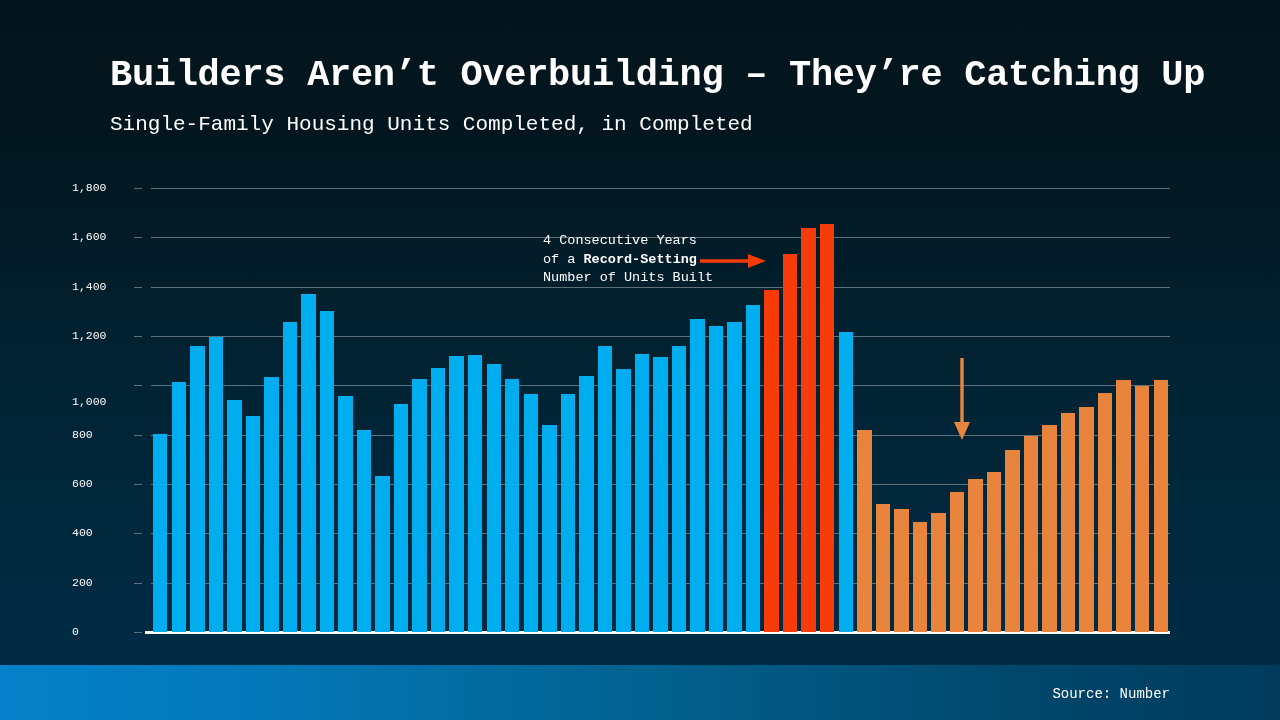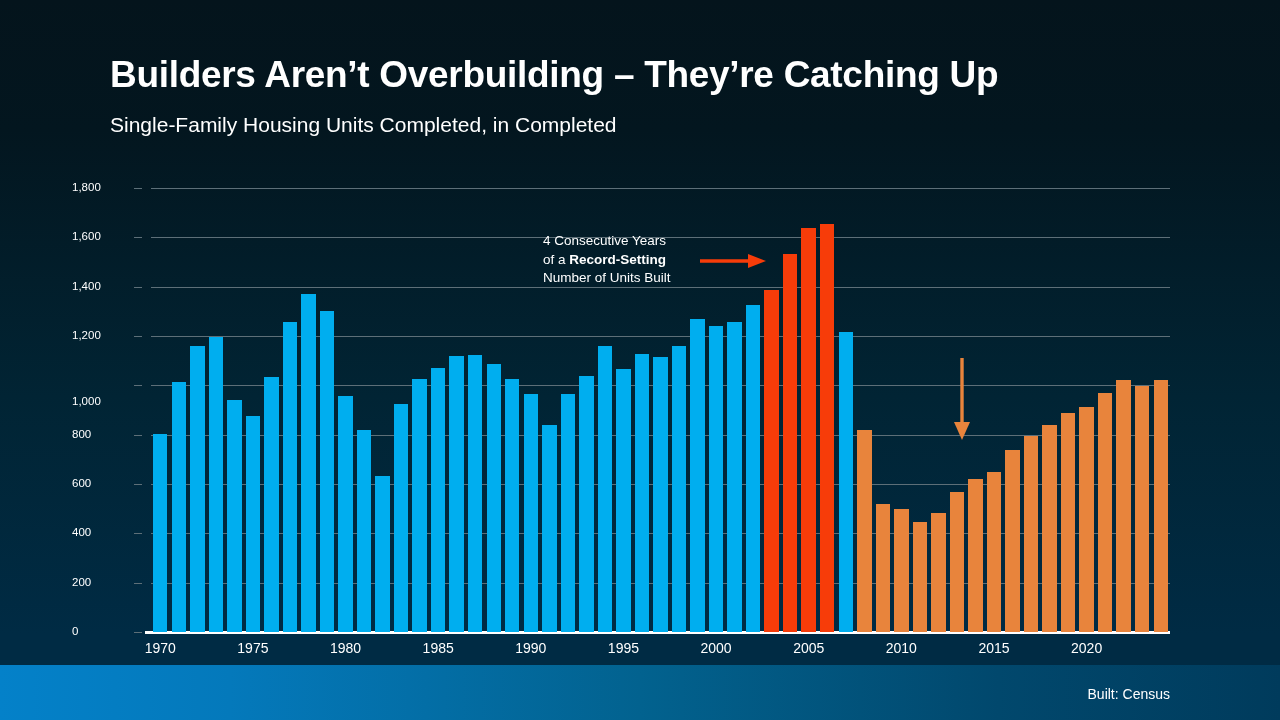--- a/index.html
+++ b/index.html
@@ -5,20 +5,21 @@
   html,body{margin:0;padding:0;}
   body{
     width:1280px;height:720px;overflow:hidden;
     font-family:"Liberation Sans", sans-serif;
     background:#04141c;
     position:relative;
   }
   #slide{
     position:absolute;inset:0;
     background:linear-gradient(180deg,#04141c 0%, #03161f 18%, #012434 55%, #002b44 88%, #002b44 100%);
+    font-family:Liberation Mono, monospace;
   }
   
   #title{
     position:absolute;left:110px;top:54px;
     font-size:37px;font-weight:bold;color:#ffffff;
     letter-spacing:-0.3px;white-space:nowrap;
   }
   #subtitle{
     position:absolute;left:110px;top:113px;
     font-size:21px;color:#ffffff;white-space:nowrap;
@@ -169,33 +170,20 @@
       <div class="bar" title="2017: 795" style="left: 872.82px; width: 14.4513px; height: 196.1px; background: rgb(232, 132, 60);"></div>
       <div class="bar" title="2018: 840" style="left: 891.347px; width: 14.4513px; height: 207.2px; background: rgb(232, 132, 60);"></div>
       <div class="bar" title="2019: 888" style="left: 909.874px; width: 14.4513px; height: 219.04px; background: rgb(232, 132, 60);"></div>
       <div class="bar" title="2020: 912" style="left: 928.402px; width: 14.4513px; height: 224.96px; background: rgb(232, 132, 60);"></div>
       <div class="bar" title="2021: 968" style="left: 946.929px; width: 14.4513px; height: 238.773px; background: rgb(232, 132, 60);"></div>
       <div class="bar" title="2022: 1020" style="left: 965.456px; width: 14.4513px; height: 251.6px; background: rgb(232, 132, 60);"></div>
       <div class="bar" title="2023: 999" style="left: 983.983px; width: 14.4513px; height: 246.42px; background: rgb(232, 132, 60);"></div>
       <div class="bar" title="2024: 1021" style="left: 1002.51px; width: 14.4513px; height: 251.847px; background: rgb(232, 132, 60);"></div>
     </div>
 
-  <div id="xlabels">
-      <div class="xtick" style="left: 9.26364px;">1970</div>
-      <div class="xtick" style="left: 101.9px;">1975</div>
-      <div class="xtick" style="left: 194.536px;">1980</div>
-      <div class="xtick" style="left: 287.173px;">1985</div>
-      <div class="xtick" style="left: 379.809px;">1990</div>
-      <div class="xtick" style="left: 472.445px;">1995</div>
-      <div class="xtick" style="left: 565.082px;">2000</div>
-      <div class="xtick" style="left: 657.718px;">2005</div>
-      <div class="xtick" style="left: 750.355px;">2010</div>
-      <div class="xtick" style="left: 842.991px;">2015</div>
-      <div class="xtick" style="left: 935.627px;">2020</div>
-    </div>
 
   <div id="anno-record">
     <div>4 Consecutive Years</div>
     <div><span>of a </span><b>Record-Setting</b></div>
     <div>Number of Units Built</div>
   </div>
   <div id="arrow-red">
     <svg width="70" height="18" viewBox="0 0 70 18">
       <line x1="2" y1="9" x2="54" y2="9" stroke="#f73c09" stroke-width="3.4"></line>
       <polygon points="50,2 68,9 50,16" fill="#f73c09"></polygon>
@@ -204,15 +192,15 @@
 
   <div id="arrow-orange">
     <svg width="20" height="86" viewBox="0 0 20 86">
       <line x1="10" y1="2" x2="10" y2="70" stroke="#e8843c" stroke-width="3.4"></line>
       <polygon points="2,66 18,66 10,84" fill="#e8843c"></polygon>
     </svg>
   </div>
 
 
   <div id="footerbar"></div>
-  <div id="source">Built: Census</div>
+  <div id="source">Source: Number</div>
 
 </div>
 
 </body></html>

